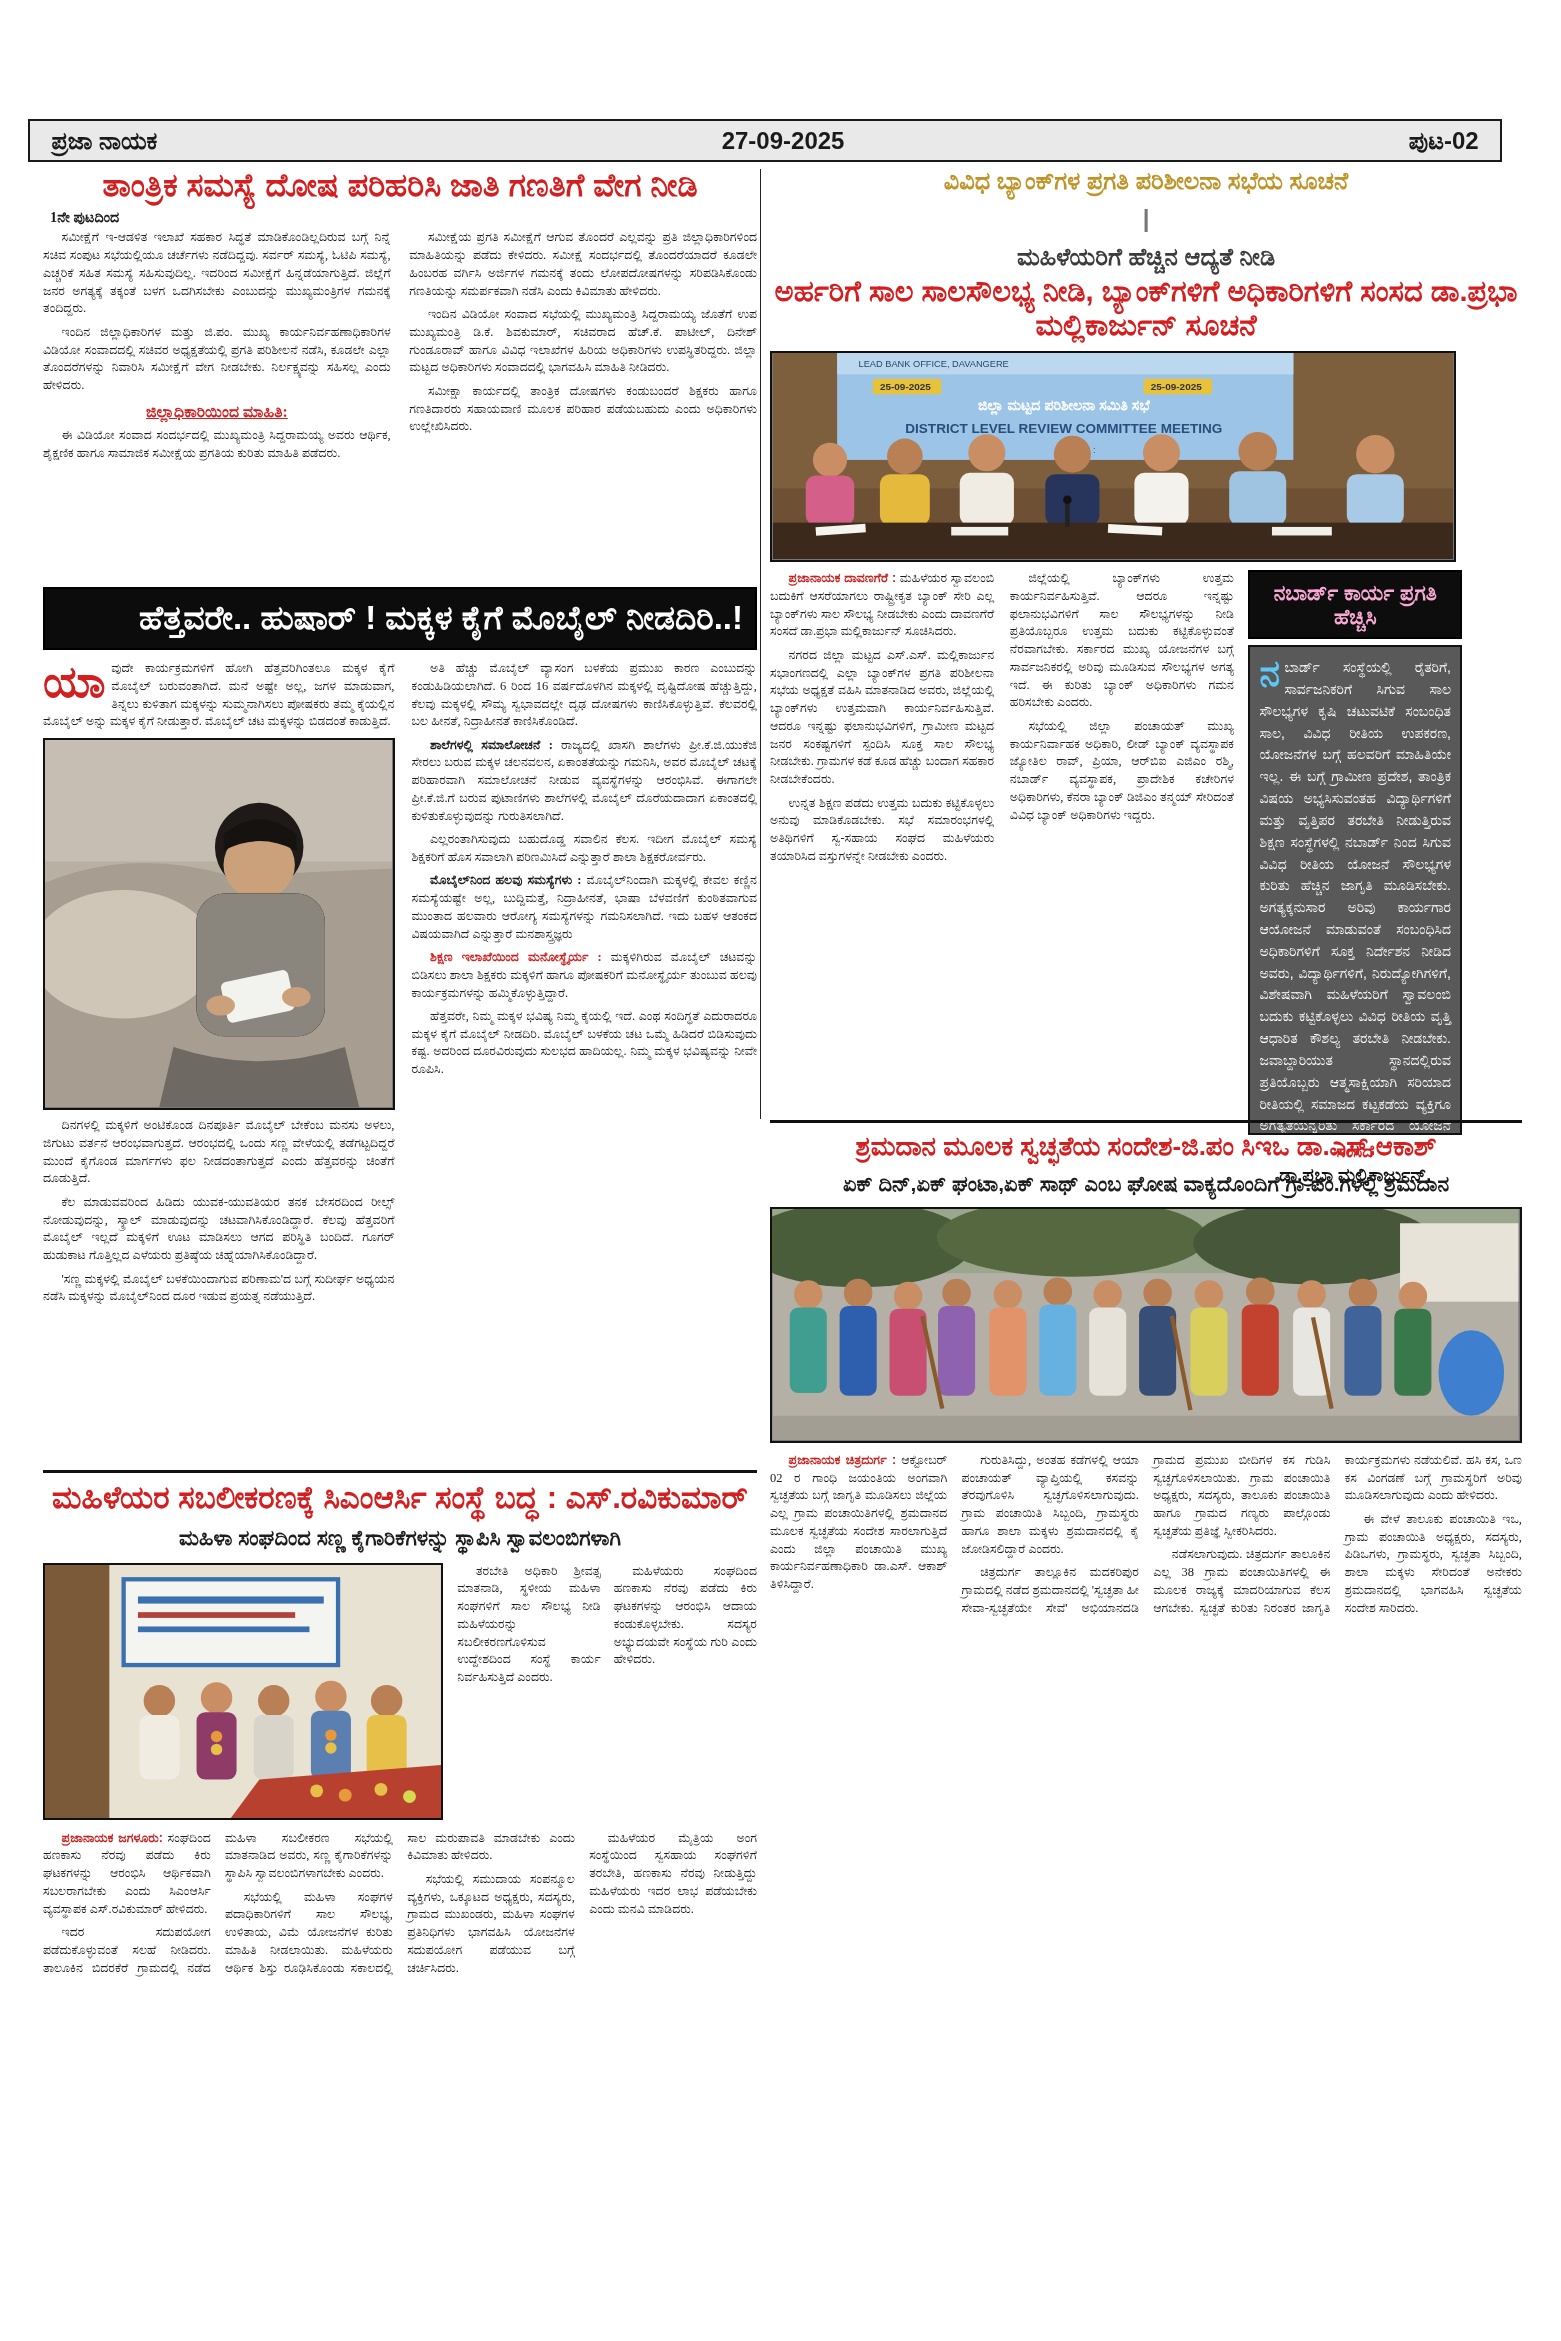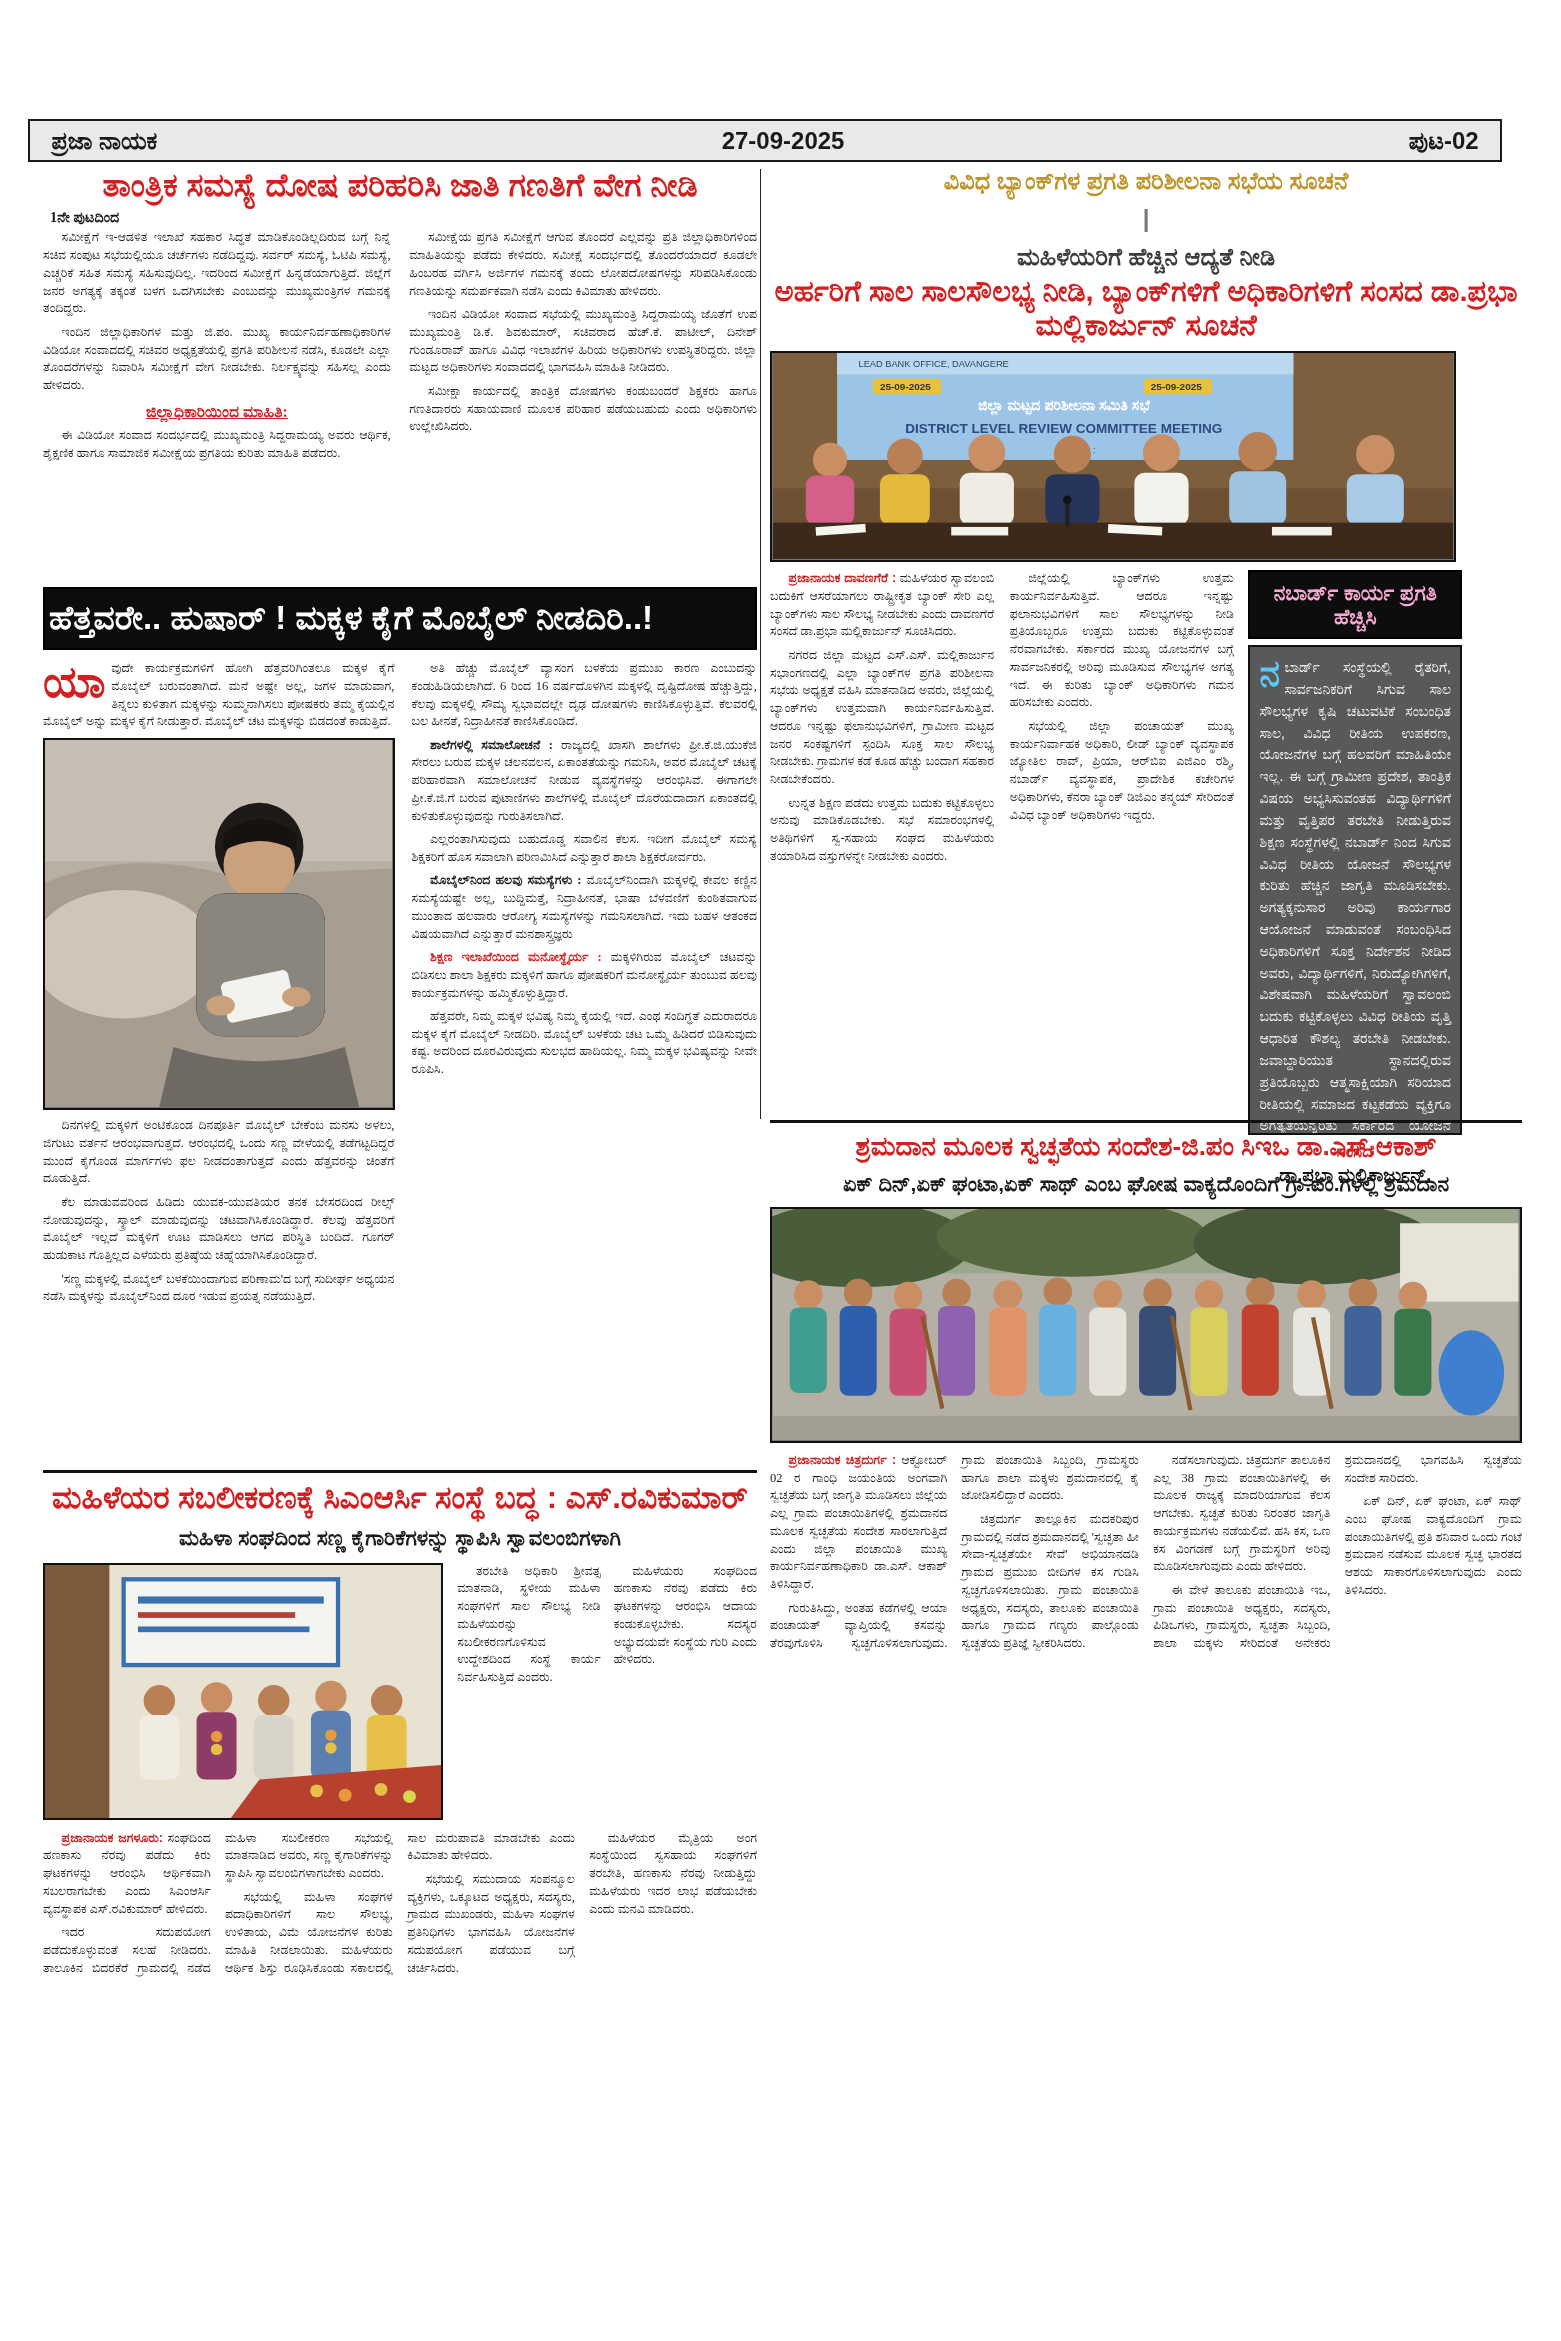--- a/index.html
+++ b/index.html
@@ -40,22 +40,22 @@
   .sidebox .title{background:#0d0d0d;color:#f9a8d4;text-align:center;font-weight:bold;font-size:21px;
     padding:8.6px 2.9px;border:2.1px solid #000;}
   .graybox{margin-top:5.7px;background:#595959;border:2.9px solid #111;color:#fff;padding:10px 9.3px;
     font-size:14px;line-height:1.56;text-align:justify;height:466px;overflow:hidden;}
   .graybox .dropcap2{float:left;font-size:37px;line-height:.9;color:#5bc8f5;font-weight:bold;padding-right:4.3px;}
   .sig{text-align:center;margin-top:7.1px;}
   .sig .role{color:#d31f1f;font-weight:bold;font-size:17px;}
   .sig .name{font-weight:bold;font-size:18px;color:#111;margin-top:2.9px;}
   
   .art3{position:absolute;left:43px;top:587px;width:714px;}
-  .barhead{background:#0c0c0c;border:2.1px solid #000;color:#fff;text-align:left;font-weight:bold;
-    font-family:"Liberation Sans",sans-serif;font-size:33px;padding:10px 4px;}
+  .barhead{background:#0c0c0c;border:2.1px solid #000;color:#fff;text-align:right;font-weight:bold;
+    font-family:"Liberation Sans",sans-serif;font-size:33px;padding:10px 12px;}
   .art3 .flexrow{display:flex;gap:17px;margin-top:10px;}
   .art3 .colL{width:352px;height:806px;overflow:hidden;}
   .art3 .colR{width:346px;height:806px;overflow:hidden;}
   .dropcap{float:left;font-size:44px;line-height:.85;color:#d31f1f;font-weight:bold;padding:2.9px 5.7px 0 0;
     font-family:"Liberation Sans",sans-serif;}
   
   .art4{position:absolute;left:770px;top:1132px;width:752px;}
   .art4 .hl{font-size:26px;}
   .subhead-blk{font-family:"Liberation Sans",sans-serif;font-weight:bold;color:#1d1d1d;
     text-align:center;font-size:21px;margin-top:10px;}
@@ -251,21 +251,20 @@
         <ellipse cx="980" cy="230" rx="46" ry="60" fill="#3f7fd0"></ellipse>
         <rect y="290" width="1046" height="34" fill="#a39e93"></rect>
       </svg>
     </div>
     <div class="cols body-col">
       <p><span class="dateline">ಪ್ರಜಾನಾಯಕ ಚಿತ್ರದುರ್ಗ :</span> <span>ಆಕ್ಟೋಬರ್ 02 ರ ಗಾಂಧಿ ಜಯಂತಿಯ ಅಂಗವಾಗಿ ಸ್ವಚ್ಛತೆಯ ಬಗ್ಗೆ ಜಾಗೃತಿ ಮೂಡಿಸಲು ಜಿಲ್ಲೆಯ ಎಲ್ಲ ಗ್ರಾಮ ಪಂಚಾಯಿತಿಗಳಲ್ಲಿ ಶ್ರಮದಾನದ ಮೂಲಕ ಸ್ವಚ್ಛತೆಯ ಸಂದೇಶ ಸಾರಲಾಗುತ್ತಿದೆ ಎಂದು ಜಿಲ್ಲಾ ಪಂಚಾಯಿತಿ ಮುಖ್ಯ ಕಾರ್ಯನಿರ್ವಹಣಾಧಿಕಾರಿ ಡಾ.ಎಸ್. ಆಕಾಶ್ ತಿಳಿಸಿದ್ದಾರೆ.</span></p>
       <p>ಗುರುತಿಸಿದ್ದು, ಅಂತಹ ಕಡೆಗಳಲ್ಲಿ ಆಯಾ ಪಂಚಾಯತ್ ವ್ಯಾಪ್ತಿಯಲ್ಲಿ ಕಸವನ್ನು ತೆರವುಗೊಳಿಸಿ ಸ್ವಚ್ಛಗೊಳಿಸಲಾಗುವುದು. ಗ್ರಾಮ ಪಂಚಾಯಿತಿ ಸಿಬ್ಬಂದಿ, ಗ್ರಾಮಸ್ಥರು ಹಾಗೂ ಶಾಲಾ ಮಕ್ಕಳು ಶ್ರಮದಾನದಲ್ಲಿ ಕೈ ಜೋಡಿಸಲಿದ್ದಾರೆ ಎಂದರು.</p>
       <p>ಚಿತ್ರದುರ್ಗ ತಾಲ್ಲೂಕಿನ ಮದಕರಿಪುರ ಗ್ರಾಮದಲ್ಲಿ ನಡೆದ ಶ್ರಮದಾನದಲ್ಲಿ 'ಸ್ವಚ್ಛತಾ ಹೀ ಸೇವಾ-ಸ್ವಚ್ಛತೆಯೇ ಸೇವೆ' ಅಭಿಯಾನದಡಿ ಗ್ರಾಮದ ಪ್ರಮುಖ ಬೀದಿಗಳ ಕಸ ಗುಡಿಸಿ ಸ್ವಚ್ಛಗೊಳಿಸಲಾಯಿತು. ಗ್ರಾಮ ಪಂಚಾಯಿತಿ ಅಧ್ಯಕ್ಷರು, ಸದಸ್ಯರು, ತಾಲೂಕು ಪಂಚಾಯಿತಿ ಹಾಗೂ ಗ್ರಾಮದ ಗಣ್ಯರು ಪಾಲ್ಗೊಂಡು ಸ್ವಚ್ಛತೆಯ ಪ್ರತಿಜ್ಞೆ ಸ್ವೀಕರಿಸಿದರು.</p>
       <p>ನಡೆಸಲಾಗುವುದು. ಚಿತ್ರದುರ್ಗ ತಾಲೂಕಿನ ಎಲ್ಲ 38 ಗ್ರಾಮ ಪಂಚಾಯಿತಿಗಳಲ್ಲಿ ಈ ಮೂಲಕ ರಾಜ್ಯಕ್ಕೆ ಮಾದರಿಯಾಗುವ ಕೆಲಸ ಆಗಬೇಕು. ಸ್ವಚ್ಛತೆ ಕುರಿತು ನಿರಂತರ ಜಾಗೃತಿ ಕಾರ್ಯಕ್ರಮಗಳು ನಡೆಯಲಿವೆ. ಹಸಿ ಕಸ, ಒಣ ಕಸ ವಿಂಗಡಣೆ ಬಗ್ಗೆ ಗ್ರಾಮಸ್ಥರಿಗೆ ಅರಿವು ಮೂಡಿಸಲಾಗುವುದು ಎಂದು ಹೇಳಿದರು.</p>
       <p>ಈ ವೇಳೆ ತಾಲೂಕು ಪಂಚಾಯಿತಿ ಇಒ, ಗ್ರಾಮ ಪಂಚಾಯಿತಿ ಅಧ್ಯಕ್ಷರು, ಸದಸ್ಯರು, ಪಿಡಿಒಗಳು, ಗ್ರಾಮಸ್ಥರು, ಸ್ವಚ್ಛತಾ ಸಿಬ್ಬಂದಿ, ಶಾಲಾ ಮಕ್ಕಳು ಸೇರಿದಂತೆ ಅನೇಕರು ಶ್ರಮದಾನದಲ್ಲಿ ಭಾಗವಹಿಸಿ ಸ್ವಚ್ಛತೆಯ ಸಂದೇಶ ಸಾರಿದರು.</p>
-      <p>ಏಕ್ ದಿನ್, ಏಕ್ ಘಂಟಾ, ಏಕ್ ಸಾಥ್ ಎಂಬ ಘೋಷ ವಾಕ್ಯದೊಂದಿಗೆ ಗ್ರಾಮ ಪಂಚಾಯಿತಿಗಳಲ್ಲಿ ಪ್ರತಿ ಶನಿವಾರ ಒಂದು ಗಂಟೆ ಶ್ರಮದಾನ ನಡೆಸುವ ಮೂಲಕ ಸ್ವಚ್ಛ ಭಾರತದ ಆಶಯ ಸಾಕಾರಗೊಳಿಸಲಾಗುವುದು ಎಂದು ತಿಳಿಸಿದರು.</p>
     </div>
   </div>
 
   <div class="hrule" style="left:43px;top:1470px;width:714px;height:2.9px"></div>
 
   <div class="art5">
     <div class="hl">ಮಹಿಳೆಯರ ಸಬಲೀಕರಣಕ್ಕೆ ಸಿಎಂಆರ್ಸಿ ಸಂಸ್ಥೆ ಬದ್ಧ : ಎಸ್.ರವಿಕುಮಾರ್</div>
     <div class="subhead-blk">ಮಹಿಳಾ ಸಂಘದಿಂದ ಸಣ್ಣ ಕೈಗಾರಿಕೆಗಳನ್ನು ಸ್ಥಾಪಿಸಿ ಸ್ವಾವಲಂಬಿಗಳಾಗಿ</div>
     <div class="flexrow">
       <div class="photo-frame" style="width:400px;height:257px">

